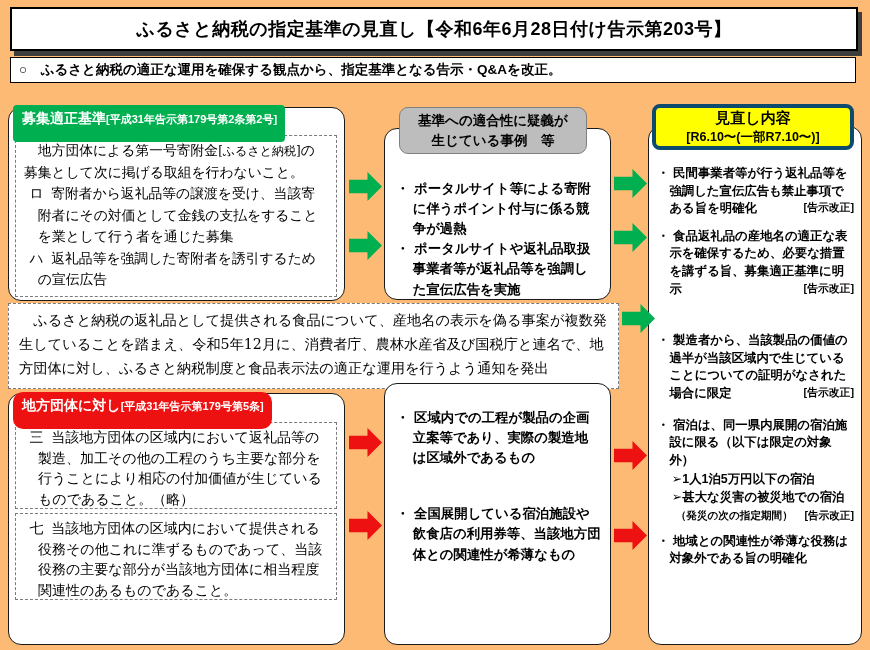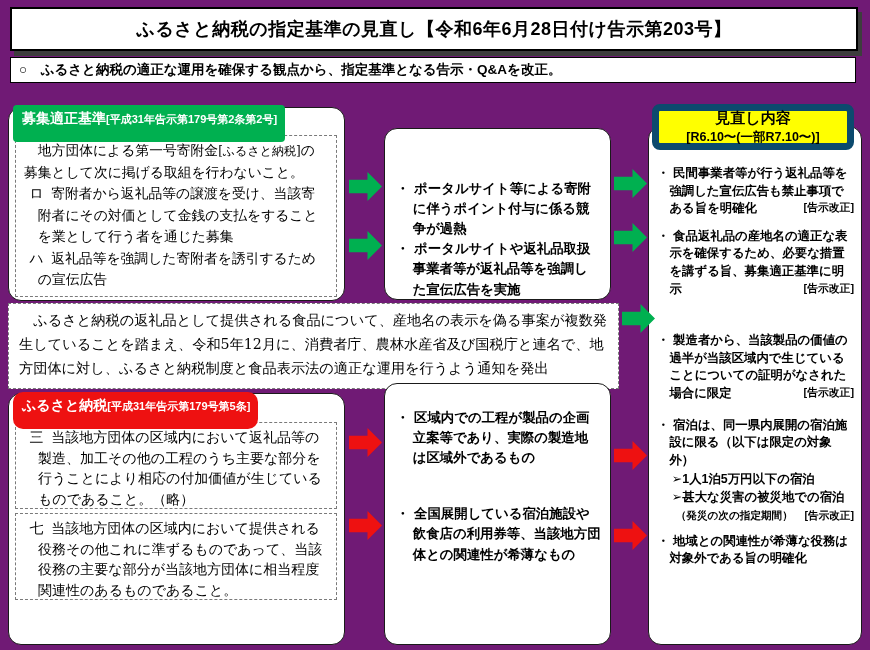--- a/index.html
+++ b/index.html
@@ -1,17 +1,17 @@
 <!DOCTYPE html>
 <html style="--green: #00B050; --red: #EE1111; --gray: #BDBDBD; --yellow: #FFFF00;"><head>
 <meta charset="utf-8">
 <style>
   html,body{margin:0;padding:0;background:#fff;}
   .canvas{
-    position:relative;width:870px;height:650px;background:#701a75;overflow:hidden;
+    position:relative;width:870px;height:650px;background:#fdba74;overflow:hidden;
     font-family:"Liberation Sans","DejaVu Sans",sans-serif;color:#000;
   }
   
   .title-box{
     position:absolute;left:10px;top:7px;width:844px;height:40px;
     border:2px solid #000;background:#fff;box-shadow:4px 5px 0 #3d3d3d;
     display:flex;align-items:center;justify-content:center;
     font-size:18px;font-weight:700;letter-spacing:.5px;
   }
   .lead-box{
@@ -53,21 +53,21 @@
   .panel-header{
     position:absolute;z-index:3;text-align:center;font-weight:700;box-sizing:border-box;
     display:flex;flex-direction:column;justify-content:center;
   }
   .header-gray{
     left:399px;top:107px;width:188px;height:47px;background:var(--gray);
     border:1px solid #7f7f7f;border-radius:9px;font-size:13.5px;line-height:1.45;
   }
   .header-yellow{
     left:652px;top:104px;width:202px;height:46px;background:var(--yellow);
-    border:7px solid #0c4a6e;border-radius:8px;line-height:1.35;
+    border:4px solid #0c4a6e;border-radius:8px;line-height:1.35;
   }
   .header-yellow .hy1{font-size:15px;}
   .header-yellow .hy2{font-size:12.5px;}
   .mid-list{position:absolute;left:0;top:0;width:100%;box-sizing:border-box;display:flex;flex-direction:column;}
   .mid-top-list{padding:50px 9px 0 11px;}
   .mid-bottom-list{padding:24px 9px 0 11px;gap:36px;}
   .mbul{font-size:13.4px;font-weight:600;line-height:1.5;padding-left:1.25em;text-indent:-1.25em;}
   .mbul .mk{margin-right:0.35em;}
   
   .right-list{
@@ -121,21 +121,21 @@
       <span class="mk">ハ</span><span>返礼品等を強調した寄附者を誘引するための宣伝広告</span>
     </div>
   </div>
 
   <div class="dash dash-food">
     <span>　ふるさと納税の返礼品として提供される食品について、産地名の表示を偽る事案が複数発生していることを踏まえ、令和5年12月に、消費者庁、農林水産省及び国税庁と連名で、地方団体に対し、ふるさと納税制度と食品表示法の適正な運用を行うよう通知を発出</span>
   </div>
 
   <div class="rbox box-left-bottom"></div>
   <div class="sec-label label-red">
-    <span class="lbl-main">ふるさと納税</span><span class="lbl-ref">[平成31年告示第179号第5条]</span>
+    <span class="lbl-main">地方団体に対し</span><span class="lbl-ref">[平成31年告示第179号第5条]</span>
   </div>
   <div class="dash dash-item3">
     <div class="hang">
       <span class="mk">三</span><span>当該地方団体の区域内において返礼品等の製造、加工その他の工程のうち主要な部分を行うことにより相応の付加価値が生じているものであること。（略）</span>
     </div>
   </div>
   <div class="dash dash-item7">
     <div class="hang">
       <span class="mk">七</span><span>当該地方団体の区域内において提供される役務その他これに準ずるものであって、当該役務の主要な部分が当該地方団体に相当程度関連性のあるものであること。</span>
     </div>
@@ -143,20 +143,24 @@
 
   <div class="rbox box-mid-top">
     <div class="mid-list mid-top-list">
       <div class="mbul">
         <span class="mk">・</span><span>ポータルサイト等による寄附に伴うポイント付与に係る競争が過熱</span>
       </div>
       <div class="mbul">
         <span class="mk">・</span><span>ポータルサイトや返礼品取扱事業者等が返礼品等を強調した宣伝広告を実施</span>
       </div>
     </div>
+  </div>
+  <div class="panel-header header-gray">
+    <span>基準への適合性に疑義が</span>
+    <span>生じている事例　等</span>
   </div>
   <div class="rbox box-mid-bottom">
     <div class="mid-list mid-bottom-list">
       <div class="mbul">
         <span class="mk">・</span><span>区域内での工程が製品の企画立案等であり、実際の製造地は区域外であるもの</span>
       </div>
       <div class="mbul">
         <span class="mk">・</span><span>全国展開している宿泊施設や飲食店の利用券等、当該地方団体との関連性が希薄なもの</span>
       </div>
     </div>

